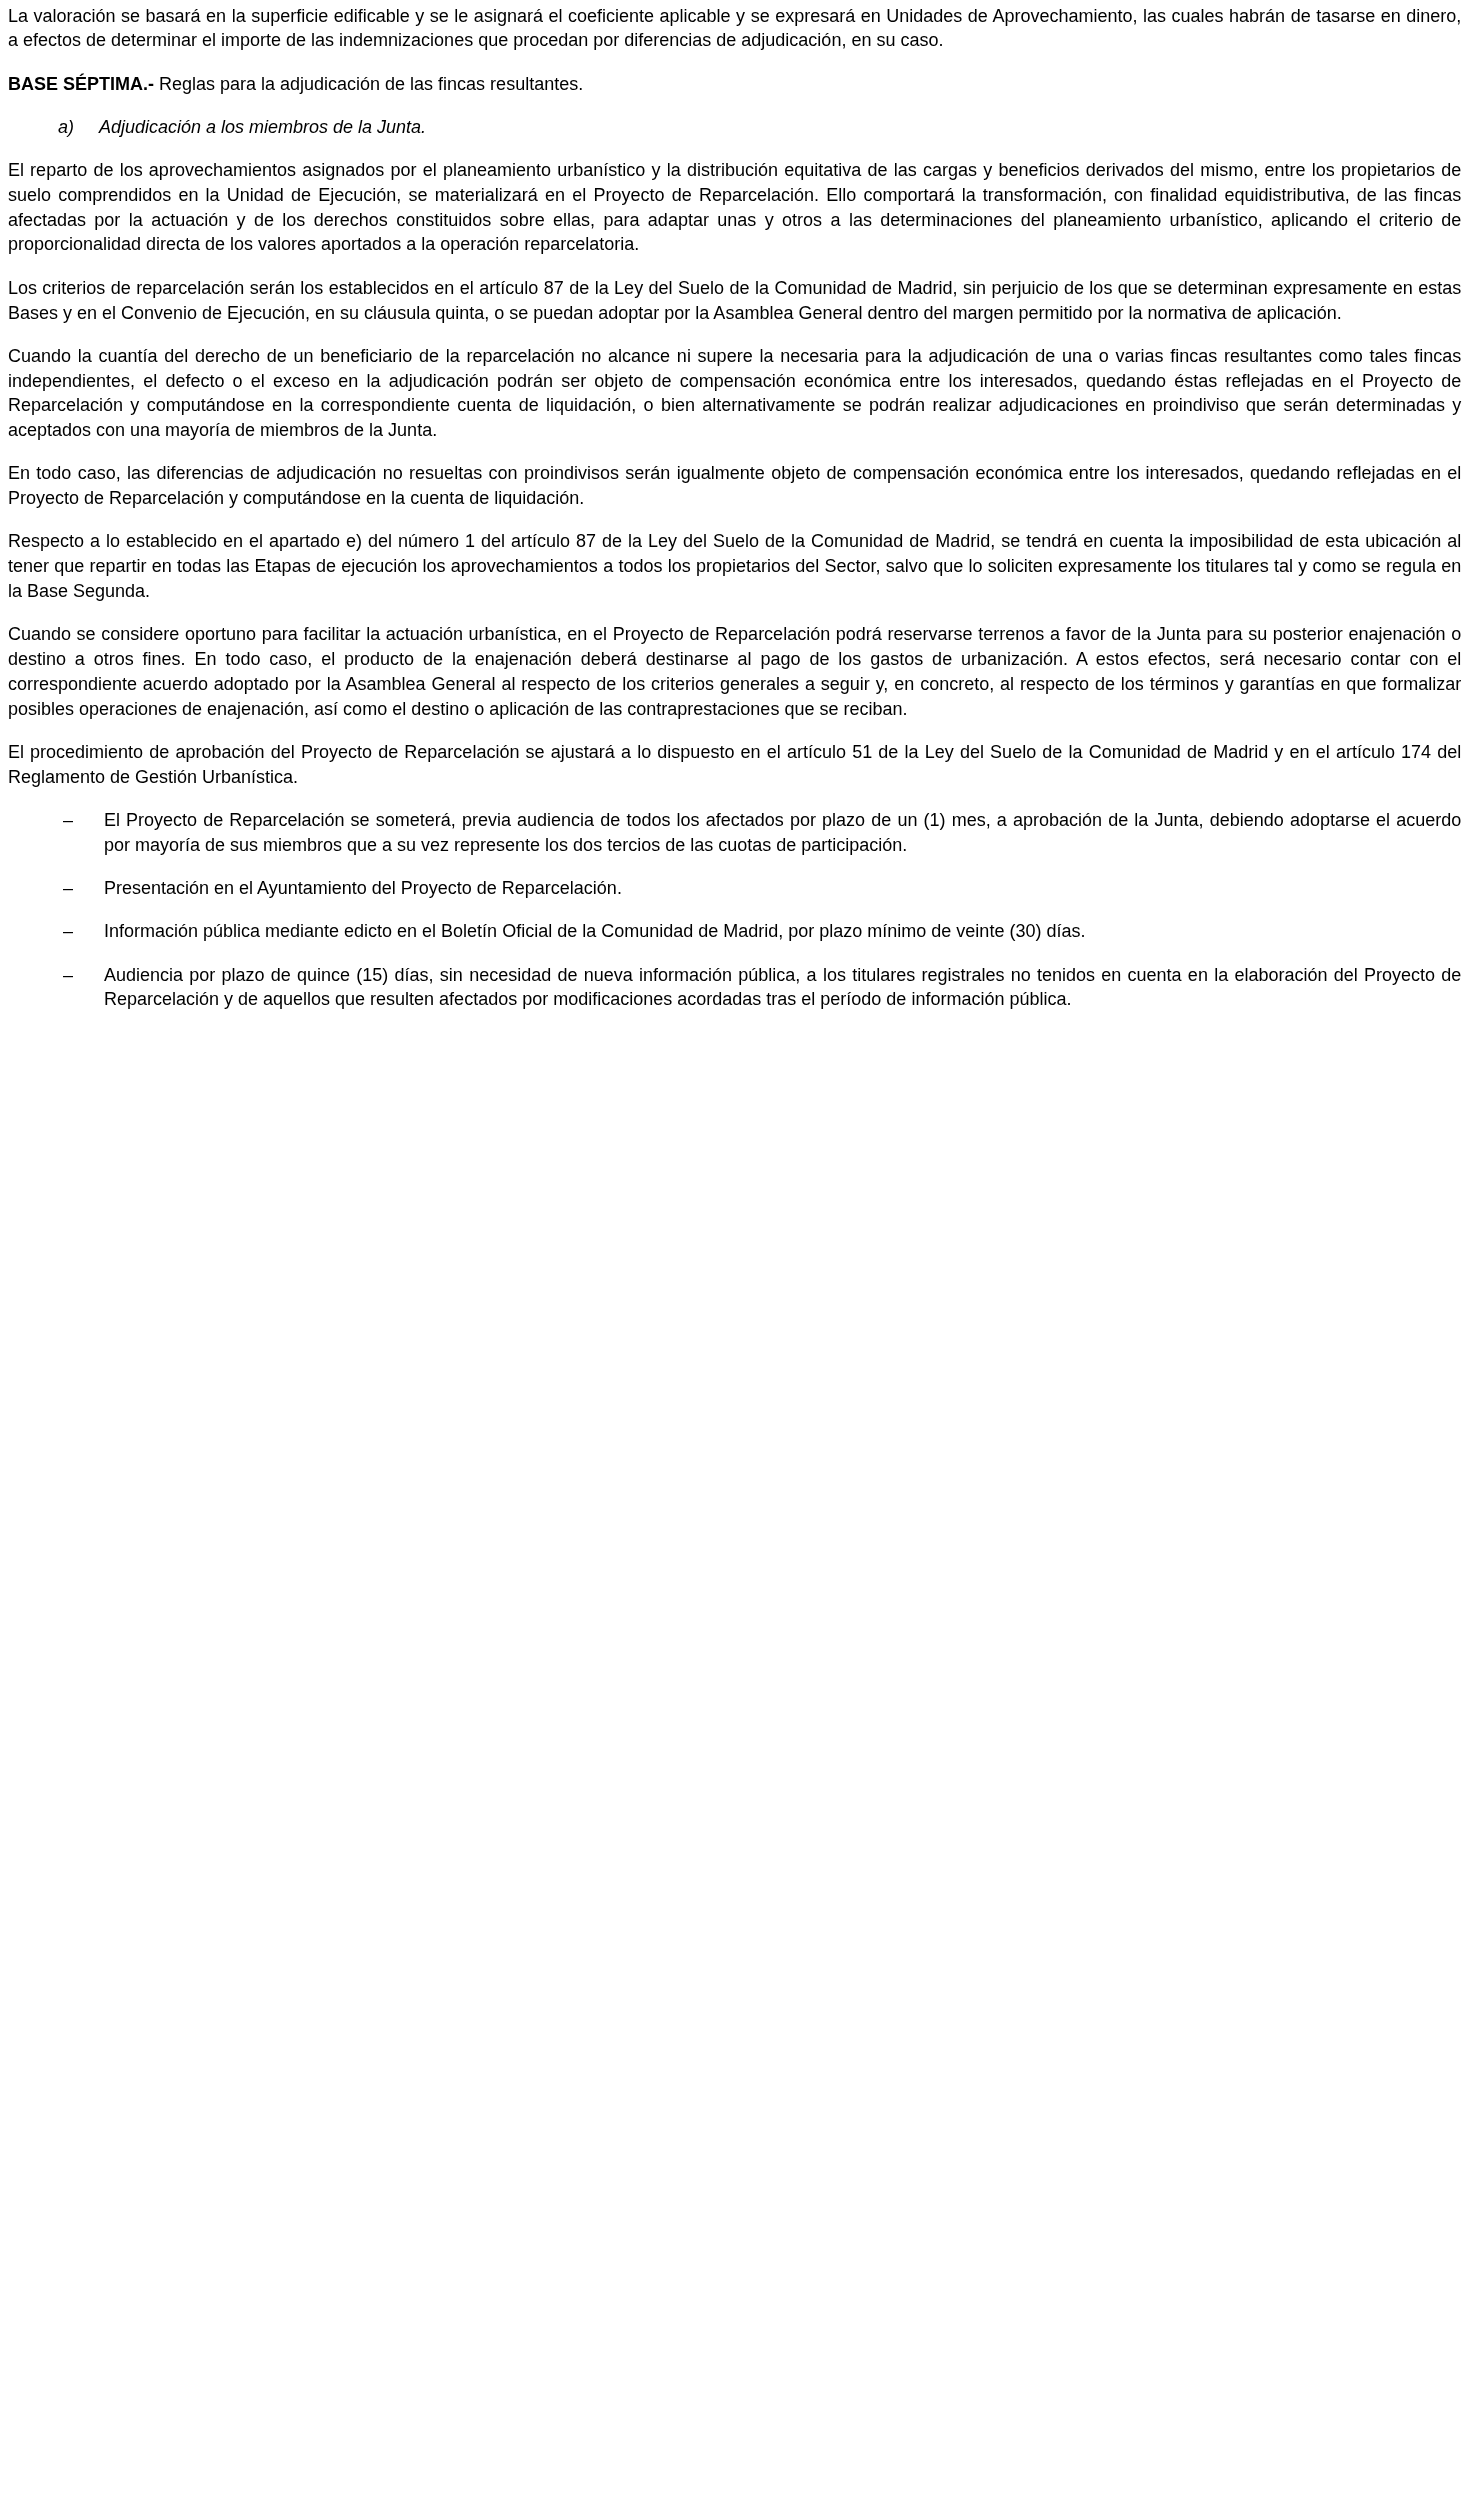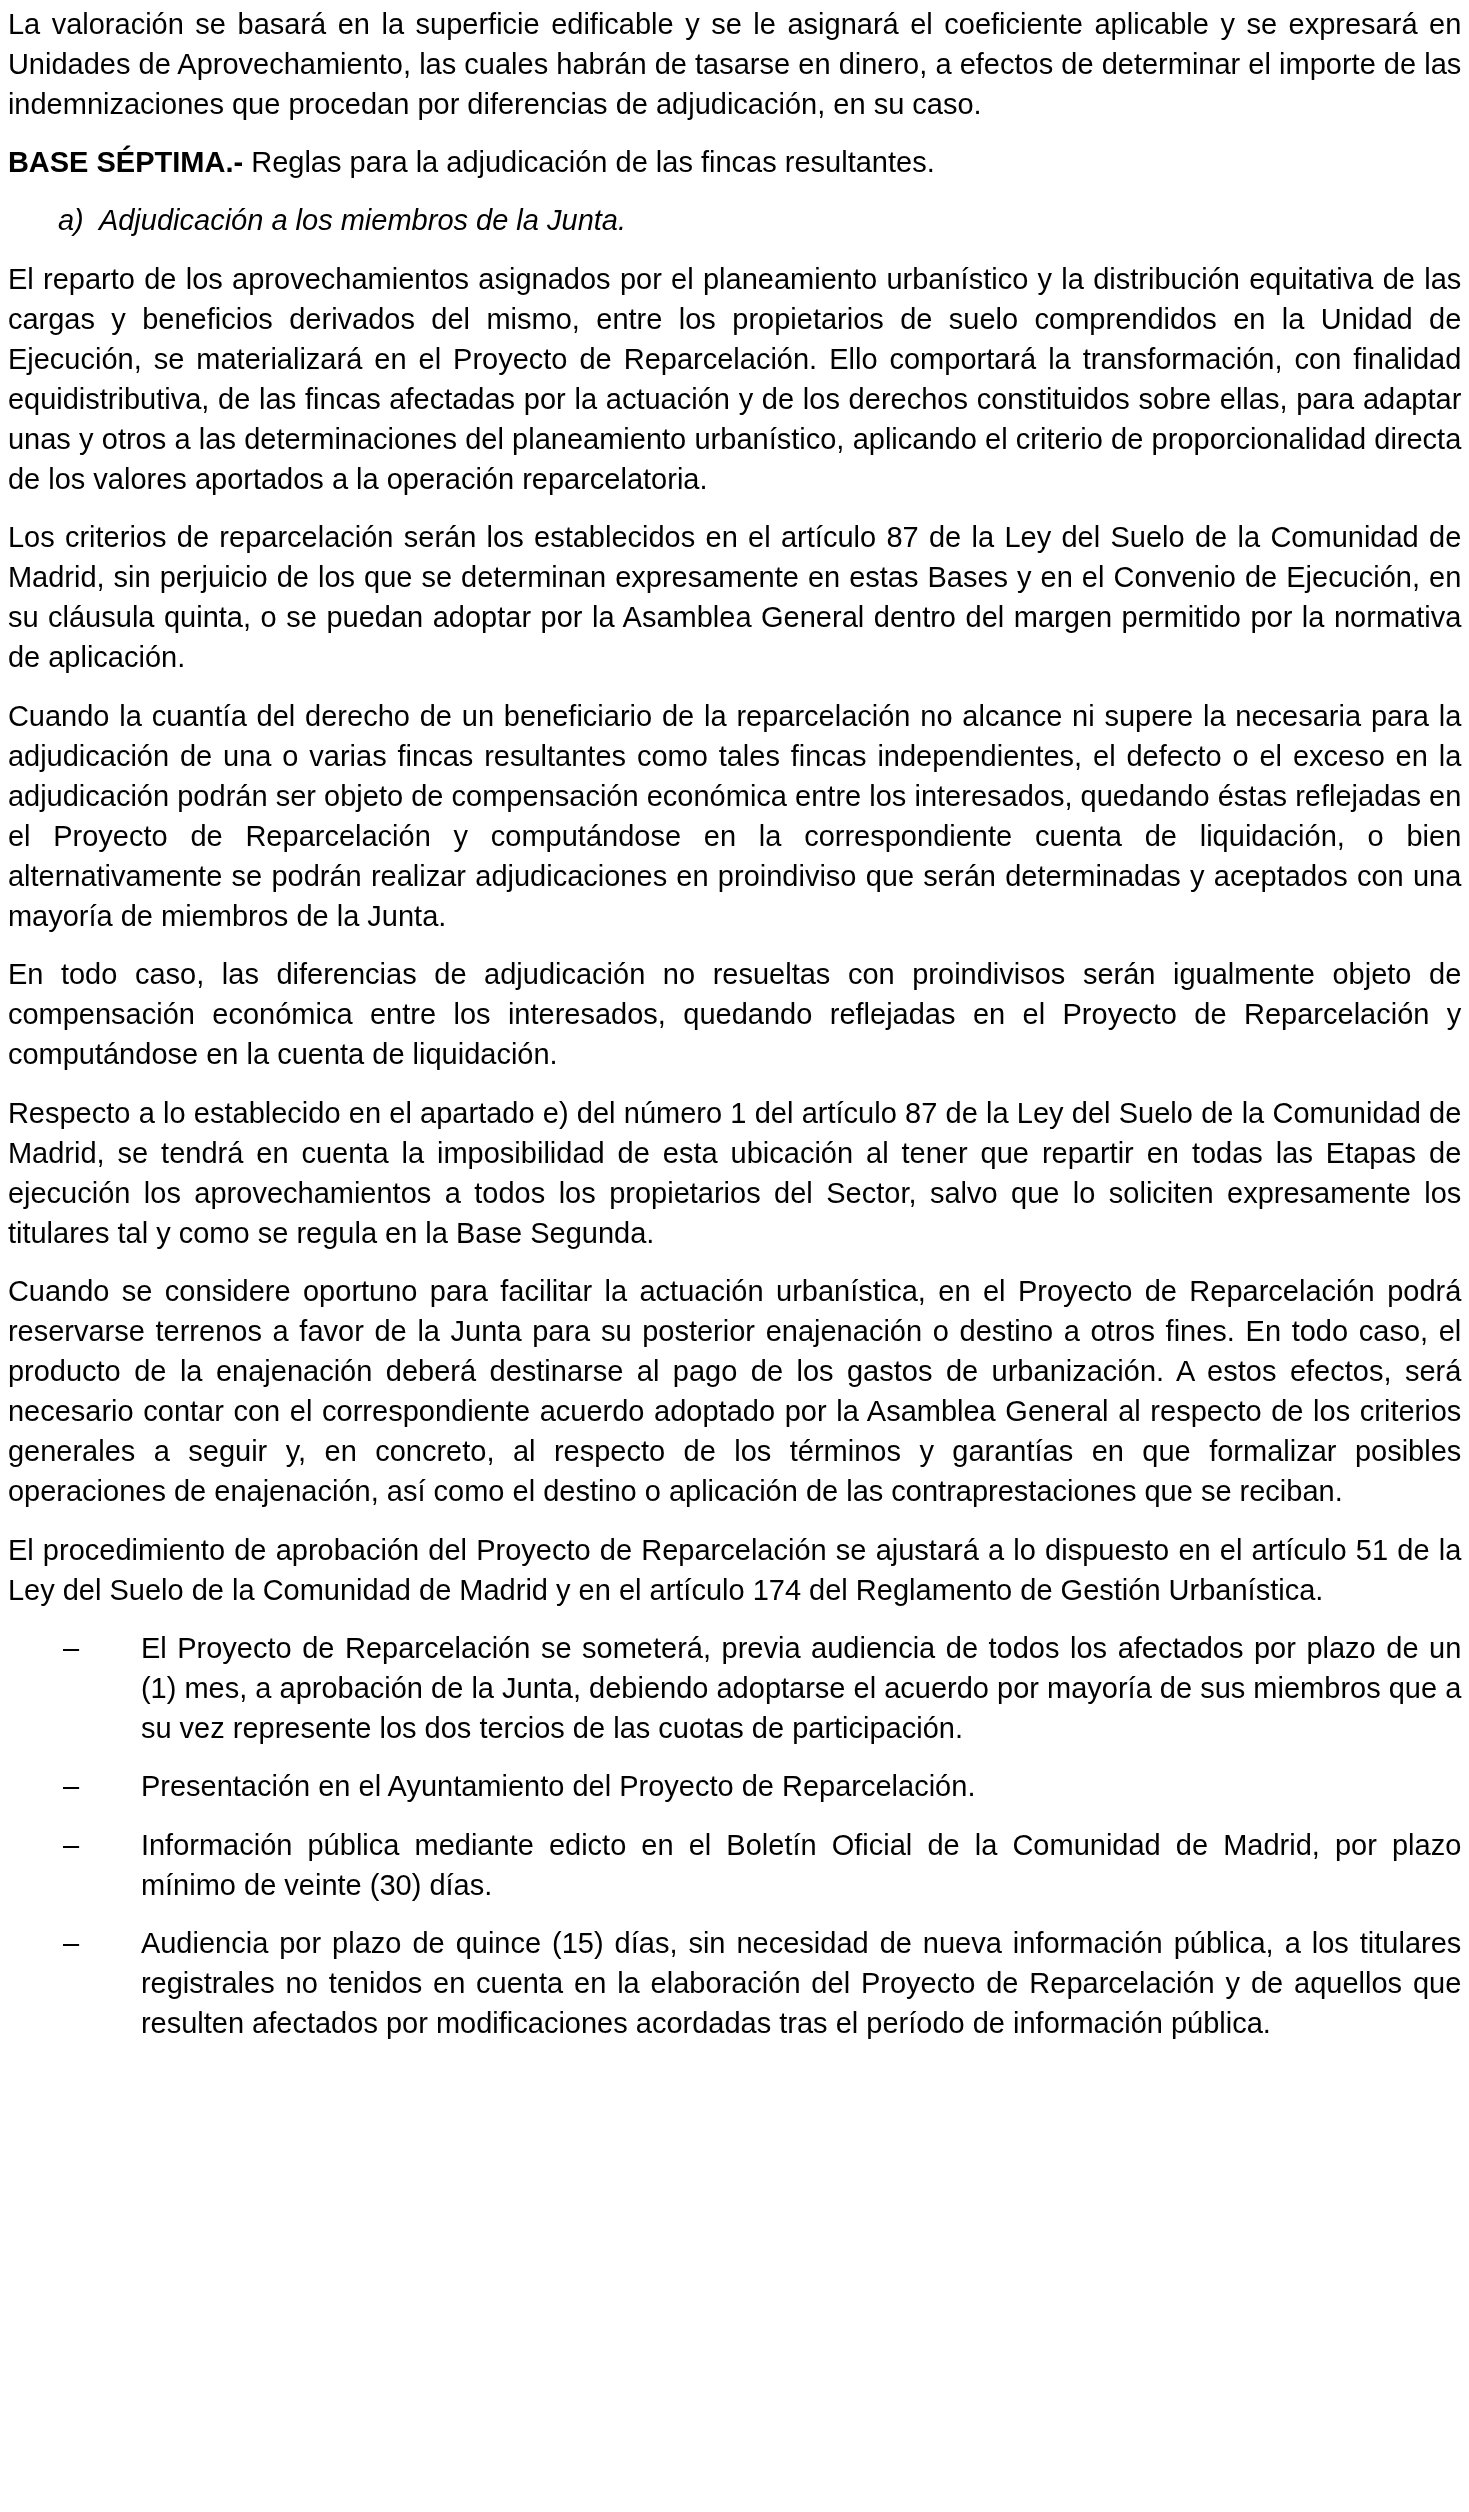--- a/index.html
+++ b/index.html
@@ -7,21 +7,21 @@
     padding: 0;
     background: #ffffff;
   }
   body {
     width: 1470px;
     color: #000000;
     font-family: "Liberation Sans", "DejaVu Sans", sans-serif;
   }
   .page {
     padding: 3.5px 8.7px 23px 7.9px;
-    font-size: 29px;
+    font-size: 18px;
     line-height: 1.38;
   }
   .para {
     text-align: justify;
     margin: 0 0 18.4px 0;
   }
   .heading {
     margin: 0 0 18.4px 0;
   }
   .heading .bold {
@@ -41,21 +41,20 @@
     display: flex;
     margin: 0 0 18.4px 0;
   }
   .bullet .marker {
     flex: 0 0 41px;
     margin-left: 55px;
   }
   .bullet .text {
     flex: 1;
     text-align: justify;
-    margin-left: 37px;
   }
   .last {
     margin-bottom: 0;
   }
 </style>
 </head>
 <body>
 
 <div class="page">
 

